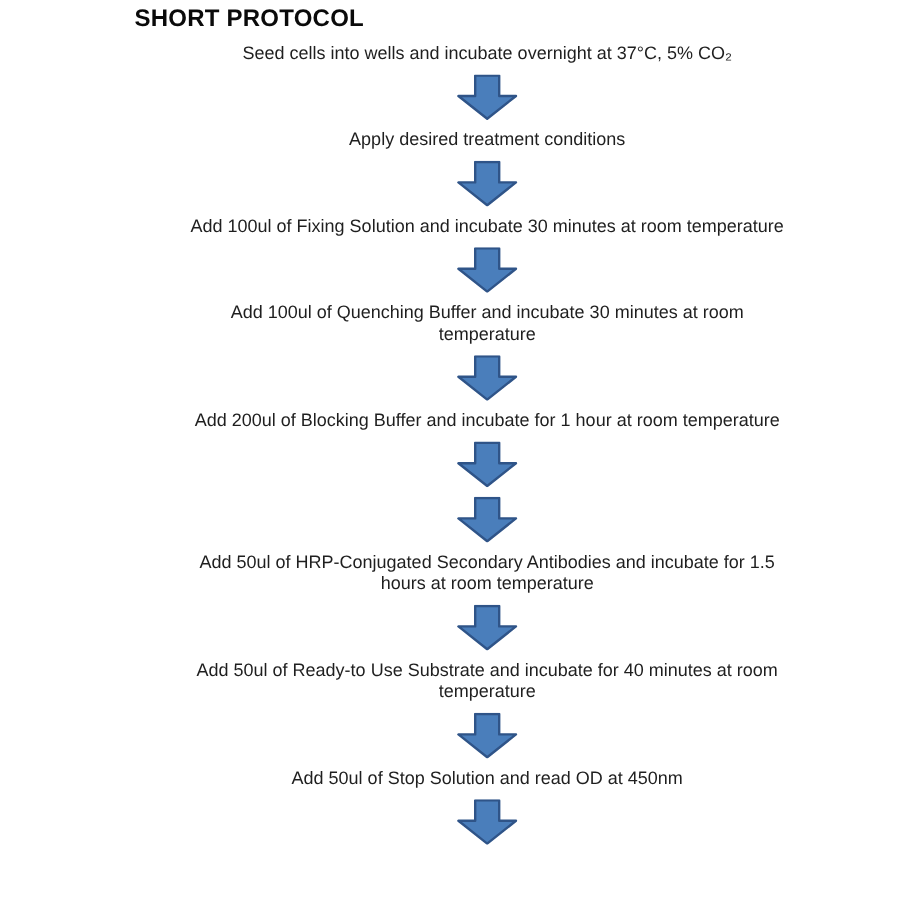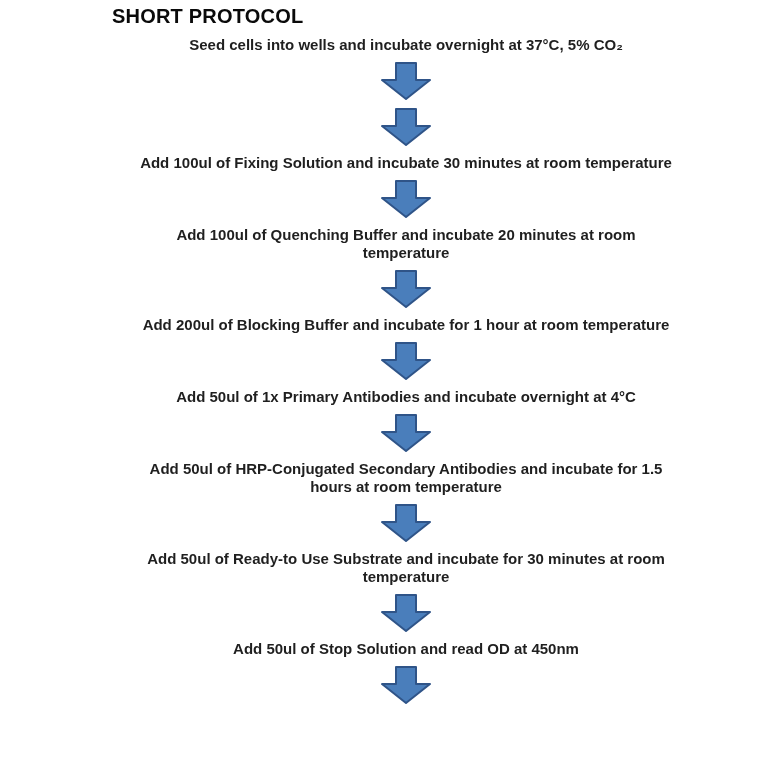--- a/index.html
+++ b/index.html
@@ -28,21 +28,21 @@
     align-self:flex-start;
     margin-left:88px;
     font-size:20px;
     font-weight:bold;
     color:#0a0a0a;
     letter-spacing:0.2px;
     line-height:24px;
   }
   .step{
     font-size:15px;
-    font-weight:bold;
+    font-weight:normal;
     color:var(--text);
     text-align:center;
     line-height:18px;
     white-space:pre-line;
     max-width:640px;
   }
   .arrow{
     width:56px;height:38px;
     display:block;
     flex:0 0 auto;
@@ -58,52 +58,52 @@
 <body>
 
 <div class="page">
   <h1 class="title">SHORT PROTOCOL</h1>
 
   <p class="step">Seed cells into wells and incubate overnight at 37°C, 5% CO₂</p>
   <svg class="arrow" viewBox="0 0 56 38" aria-hidden="true">
       <path d="M18 1 L38 1 L38 18 L52 18 L28 37 L4 18 L18 18 Z"></path>
     </svg>
 
+  <p class="step">Apply desired treatment conditions</p>
   <svg class="arrow" viewBox="0 0 56 38" aria-hidden="true">
       <path d="M18 1 L38 1 L38 18 L52 18 L28 37 L4 18 L18 18 Z"></path>
     </svg>
 
   <p class="step">Add 100ul of Fixing Solution and incubate 30 minutes at room temperature</p>
   <svg class="arrow" viewBox="0 0 56 38" aria-hidden="true">
       <path d="M18 1 L38 1 L38 18 L52 18 L28 37 L4 18 L18 18 Z"></path>
     </svg>
 
-  <p class="step">Add 100ul of Quenching Buffer and incubate 20 minutes at room
+  <p class="step">Add 100ul of Quenching Buffer and incubate 30 minutes at room
 temperature</p>
   <svg class="arrow" viewBox="0 0 56 38" aria-hidden="true">
       <path d="M18 1 L38 1 L38 18 L52 18 L28 37 L4 18 L18 18 Z"></path>
     </svg>
 
   <p class="step">Add 200ul of Blocking Buffer and incubate for 1 hour at room temperature</p>
   <svg class="arrow" viewBox="0 0 56 38" aria-hidden="true">
       <path d="M18 1 L38 1 L38 18 L52 18 L28 37 L4 18 L18 18 Z"></path>
     </svg>
 
-  <p class="step">Add 50ul of 1x Primary Antibodies and incubate overnight at 4°C</p>
   <svg class="arrow" viewBox="0 0 56 38" aria-hidden="true">
       <path d="M18 1 L38 1 L38 18 L52 18 L28 37 L4 18 L18 18 Z"></path>
     </svg>
 
   <p class="step">Add 50ul of HRP-Conjugated Secondary Antibodies and incubate for 1.5
 hours at room temperature</p>
   <svg class="arrow" viewBox="0 0 56 38" aria-hidden="true">
       <path d="M18 1 L38 1 L38 18 L52 18 L28 37 L4 18 L18 18 Z"></path>
     </svg>
 
-  <p class="step">Add 50ul of Ready-to Use Substrate and incubate for 30 minutes at room
+  <p class="step">Add 50ul of Ready-to Use Substrate and incubate for 40 minutes at room
 temperature</p>
   <svg class="arrow" viewBox="0 0 56 38" aria-hidden="true">
       <path d="M18 1 L38 1 L38 18 L52 18 L28 37 L4 18 L18 18 Z"></path>
     </svg>
 
   <p class="step">Add 50ul of Stop Solution and read OD at 450nm</p>
   <svg class="arrow" viewBox="0 0 56 38" aria-hidden="true">
       <path d="M18 1 L38 1 L38 18 L52 18 L28 37 L4 18 L18 18 Z"></path>
     </svg>
 

